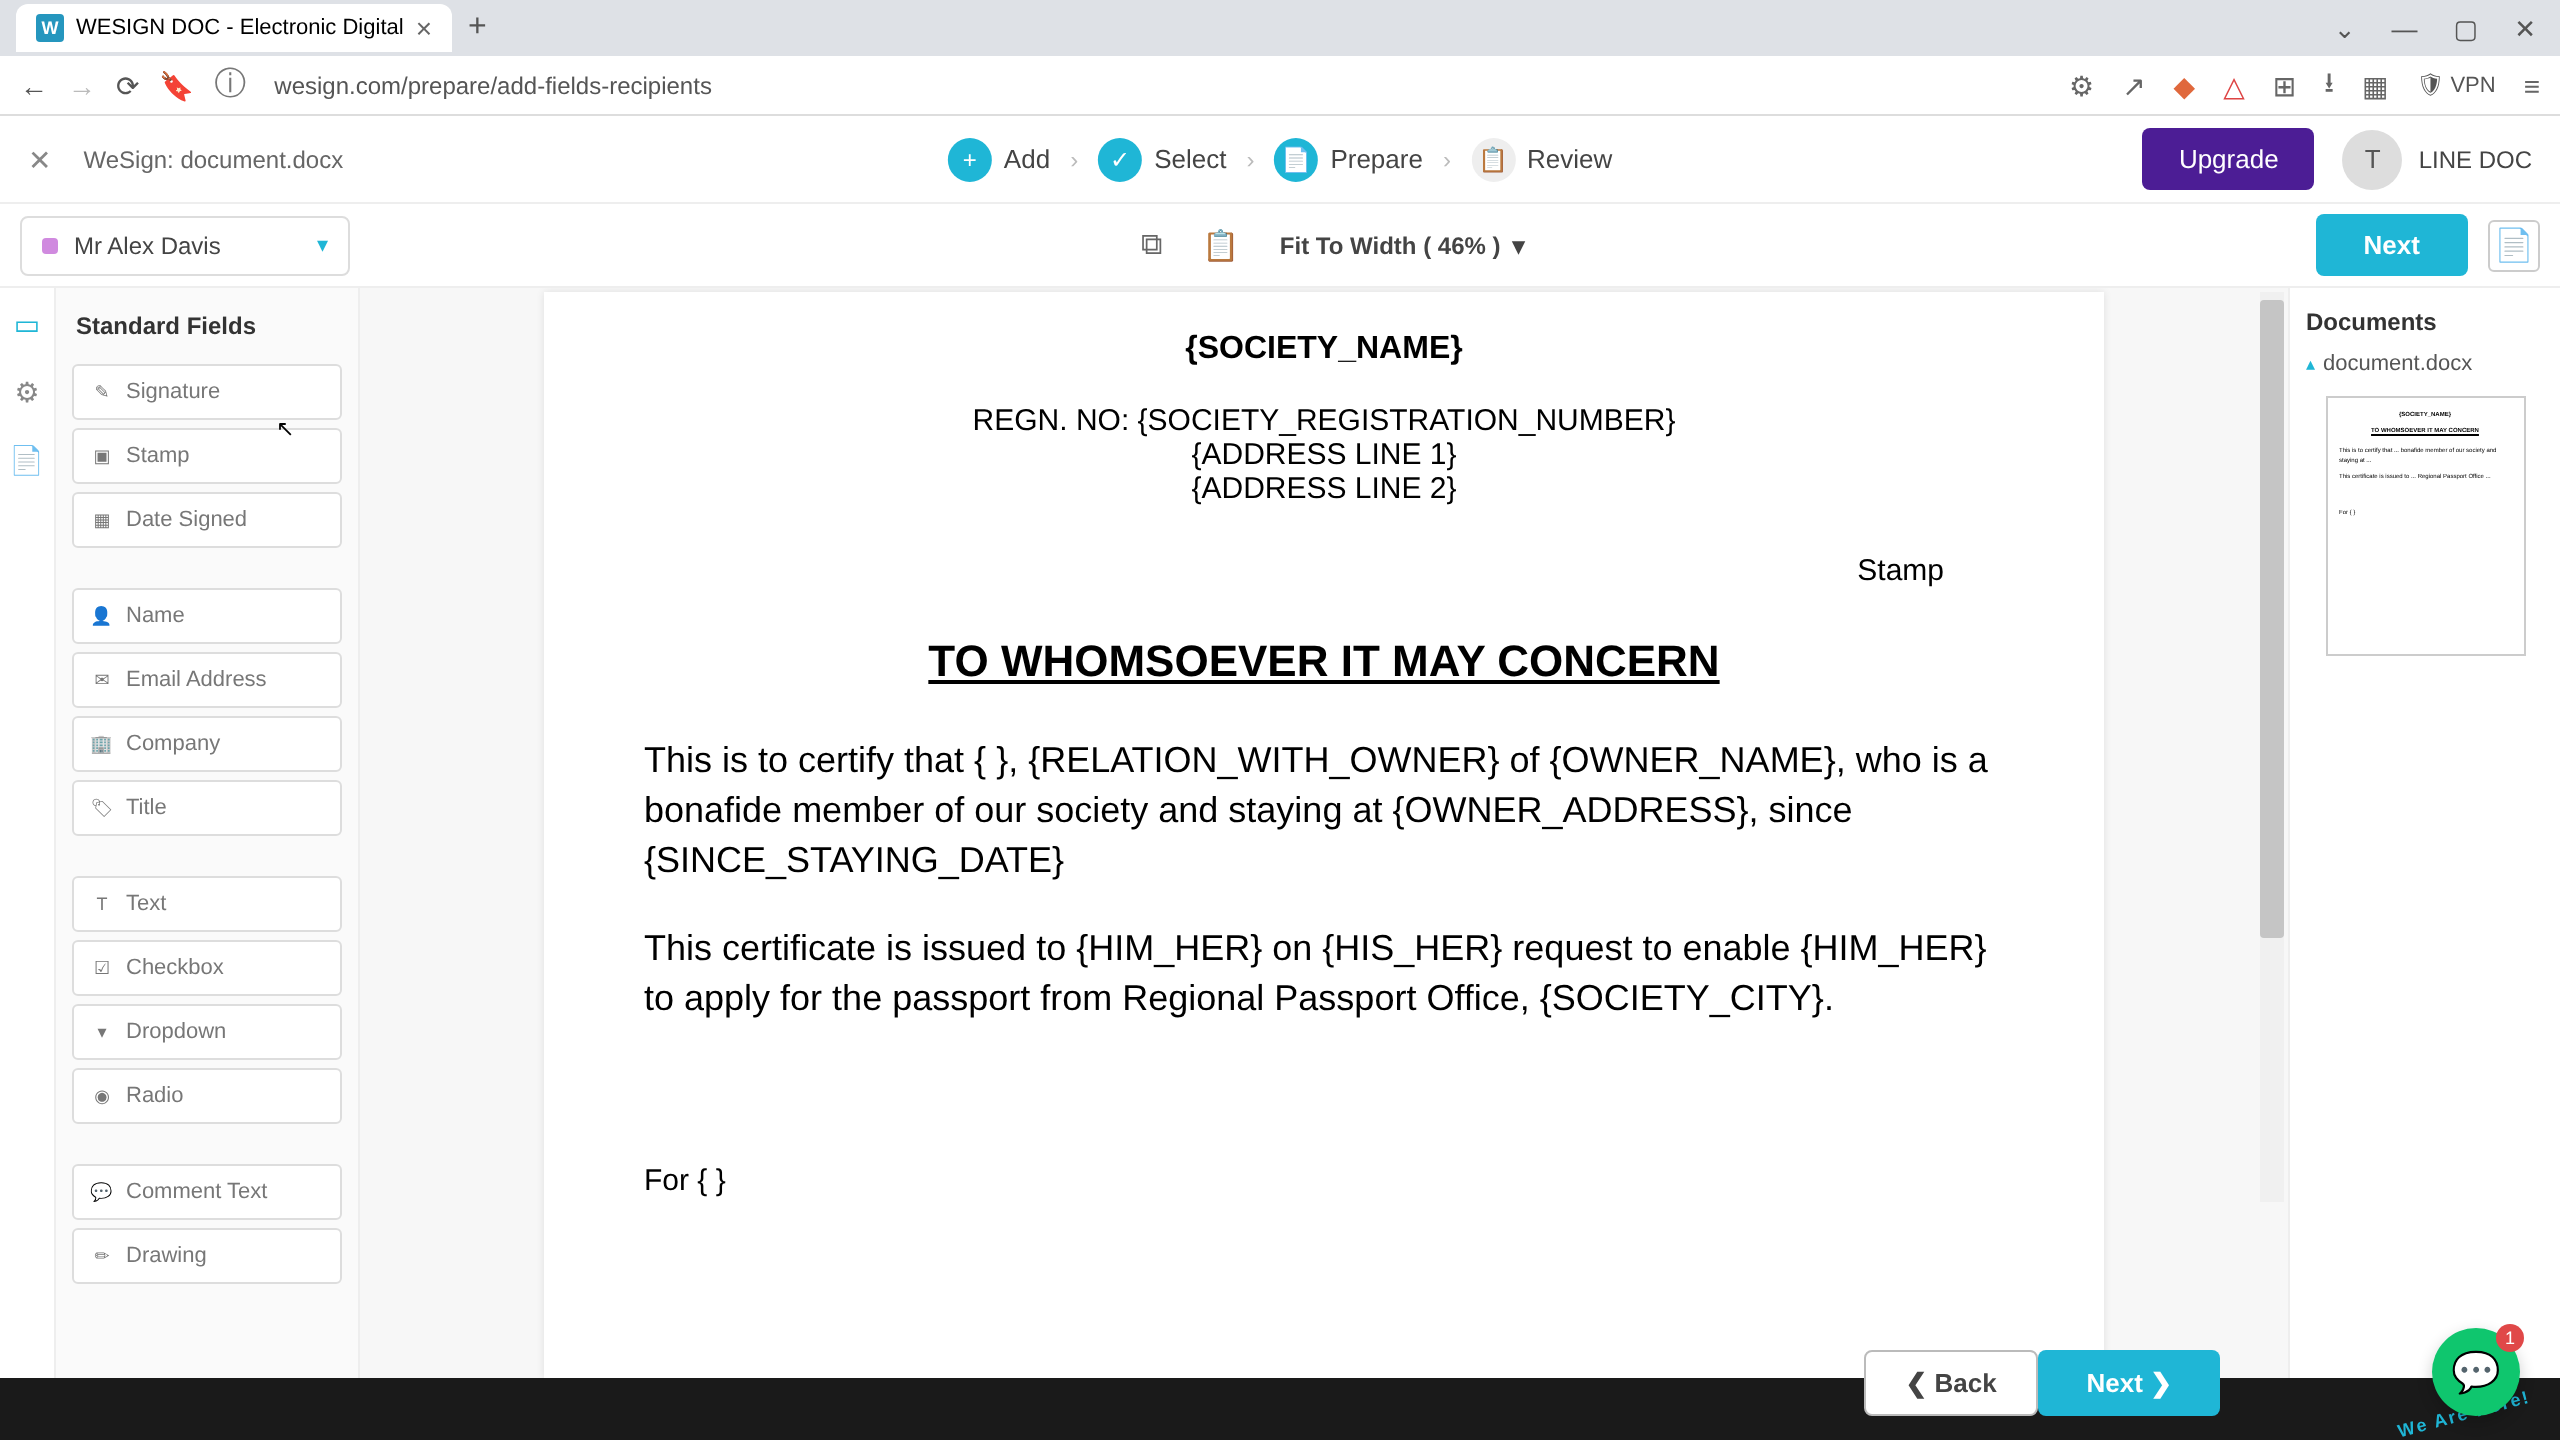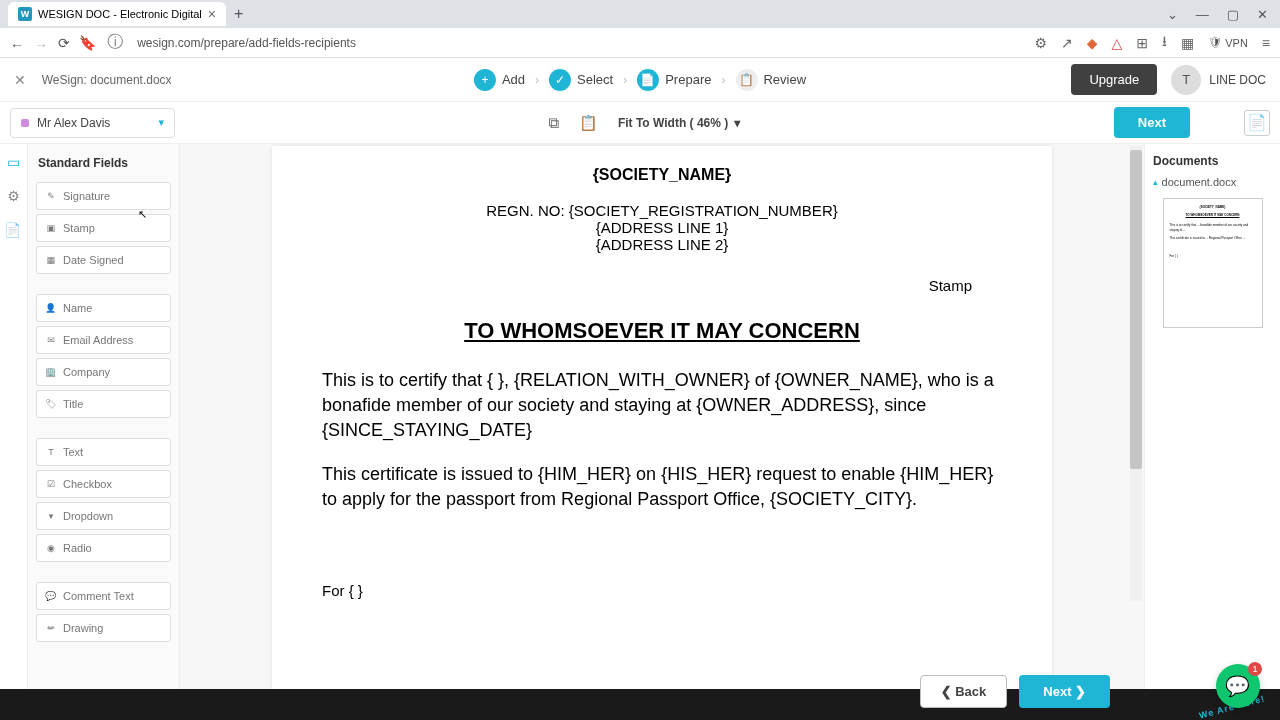--- a/index.html
+++ b/index.html
@@ -25,27 +25,27 @@
 .app-topbar { height: 44px; background: #fff; display: flex; align-items: center; padding: 0 14px; border-bottom: 1px solid #eee; }
 .app-close { color: #888; font-size: 14px; margin-right: 16px; cursor: pointer; }
 .app-docname { font-size: 12px; color: #666; }
 .stepper { display: flex; align-items: center; gap: 10px; margin-left: auto; margin-right: auto; position: absolute; left: 50%; transform: translateX(-50%); }
 .step { display: flex; align-items: center; gap: 6px; font-size: 13px; color: #444; }
 .step-icon { width: 22px; height: 22px; border-radius: 50%; display: flex; align-items: center; justify-content: center; font-size: 12px; color: #fff; }
 .step-icon.done { background: #1fb6d6; }
 .step-icon.active { background: #1fb6d6; }
 .step-icon.pending { background: #eee; color: #aaa; }
 .step-arrow { color: #bbb; font-size: 12px; }
-.upgrade-btn { background: #404040; color: #fff; padding: 8px 18px; border-radius: 4px; font-size: 13px; border: none; cursor: pointer; margin-left: auto; }
+.upgrade-btn { background: #4c1d95; color: #fff; padding: 8px 18px; border-radius: 4px; font-size: 13px; border: none; cursor: pointer; margin-left: auto; }
 .user-avatar-group { display: flex; align-items: center; gap: 8px; margin-left: 14px; }
 .user-avatar { width: 30px; height: 30px; border-radius: 50%; background: #ddd; display: flex; align-items: center; justify-content: center; font-size: 13px; color: #555; }
 .user-name { font-size: 12px; color: #444; }
 
 
-.sub-toolbar { height: 42px; background: #fff; display: flex; align-items: center; border-bottom: 1px solid #eee; gap: 44px; }
+.sub-toolbar { height: 42px; background: #fff; display: flex; align-items: center; border-bottom: 1px solid #eee; }
 .recipient-dropdown { margin-left: 10px; width: 165px; height: 30px; border: 1px solid #ddd; border-radius: 4px; display: flex; align-items: center; padding: 0 10px; font-size: 12px; color: #444; cursor: pointer; }
 .recipient-dot { width: 8px; height: 8px; border-radius: 2px; background: #d08adf; margin-right: 8px; }
 .recipient-chevron { margin-left: auto; color: #1fb6d6; font-size: 11px; }
 .toolbar-center { margin-left: auto; display: flex; align-items: center; gap: 20px; }
 .toolbar-icon { color: #666; font-size: 15px; cursor: pointer; }
 .zoom-dropdown { font-size: 12px; color: #444; font-weight: 600; cursor: pointer; display: flex; align-items: center; gap: 6px; }
 .next-top-btn { margin-left: auto; margin-right: 10px; background: #1fb6d6; color: #fff; padding: 8px 24px; border-radius: 4px; font-size: 13px; border: none; cursor: pointer; font-weight: 600; }
 .page-nav-icon { width: 26px; height: 26px; border: 1px solid #ccc; border-radius: 3px; margin-right: 10px; display: flex; align-items: center; justify-content: center; color: #666; cursor: pointer; }
 
 
@@ -75,21 +75,21 @@
 
 .right-panel { width: 136px; background: #fff; border-left: 1px solid #eee; padding: 10px 8px; }
 .right-heading { font-size: 12px; font-weight: 700; color: #333; margin-bottom: 8px; }
 .doc-tree-item { font-size: 11px; color: #555; display: flex; align-items: center; gap: 4px; cursor: pointer; }
 .doc-tree-caret { color: #1fb6d6; font-size: 9px; }
 .thumb-preview { width: 100px; height: 130px; border: 1px solid #ccc; margin: 10px auto; background: #fff; padding: 6px; font-size: 3px; line-height: 1.4; font-family: serif; cursor: pointer; }
 .thumb-preview .tcenter { text-align: center; font-weight: bold; }
 .thumb-preview .tbody { margin-top: 6px; }
 
 
-.bottom-nav { position: absolute; bottom: 12px; right: 170px; display: flex; gap: 12px; z-index: 5; }
+.bottom-nav { position: absolute; bottom: 12px; right: 170px; display: flex; z-index: 5; }
 .btn-back { background: #fff; border: 1px solid #bbb; color: #444; padding: 8px 20px; border-radius: 4px; font-size: 13px; cursor: pointer; font-weight: 600; }
 .btn-next { background: #1fb6d6; border: none; color: #fff; padding: 8px 24px; border-radius: 4px; font-size: 13px; cursor: pointer; font-weight: 600; }
 
 
 .chat-bubble { position: absolute; bottom: 12px; right: 20px; width: 44px; height: 44px; border-radius: 50%; background: #0fc66e; display: flex; align-items: center; justify-content: center; color: #fff; font-size: 20px; cursor: pointer; z-index: 6; box-shadow: 0 3px 8px rgba(0,0,0,0.2);}
 .chat-badge { position: absolute; top: -2px; right: -2px; width: 14px; height: 14px; background: #e04848; border-radius: 50%; color: #fff; font-size: 9px; display: flex; align-items: center; justify-content: center; }
 .chat-arc{ position:absolute; bottom:8px; right:14px; font-size:9px; color:#1fb6d6; font-weight:bold; transform: rotate(-15deg); letter-spacing:1px; z-index:5;}
 
 
 .taskbar { height: 31px; background: #1a1a1a; }

